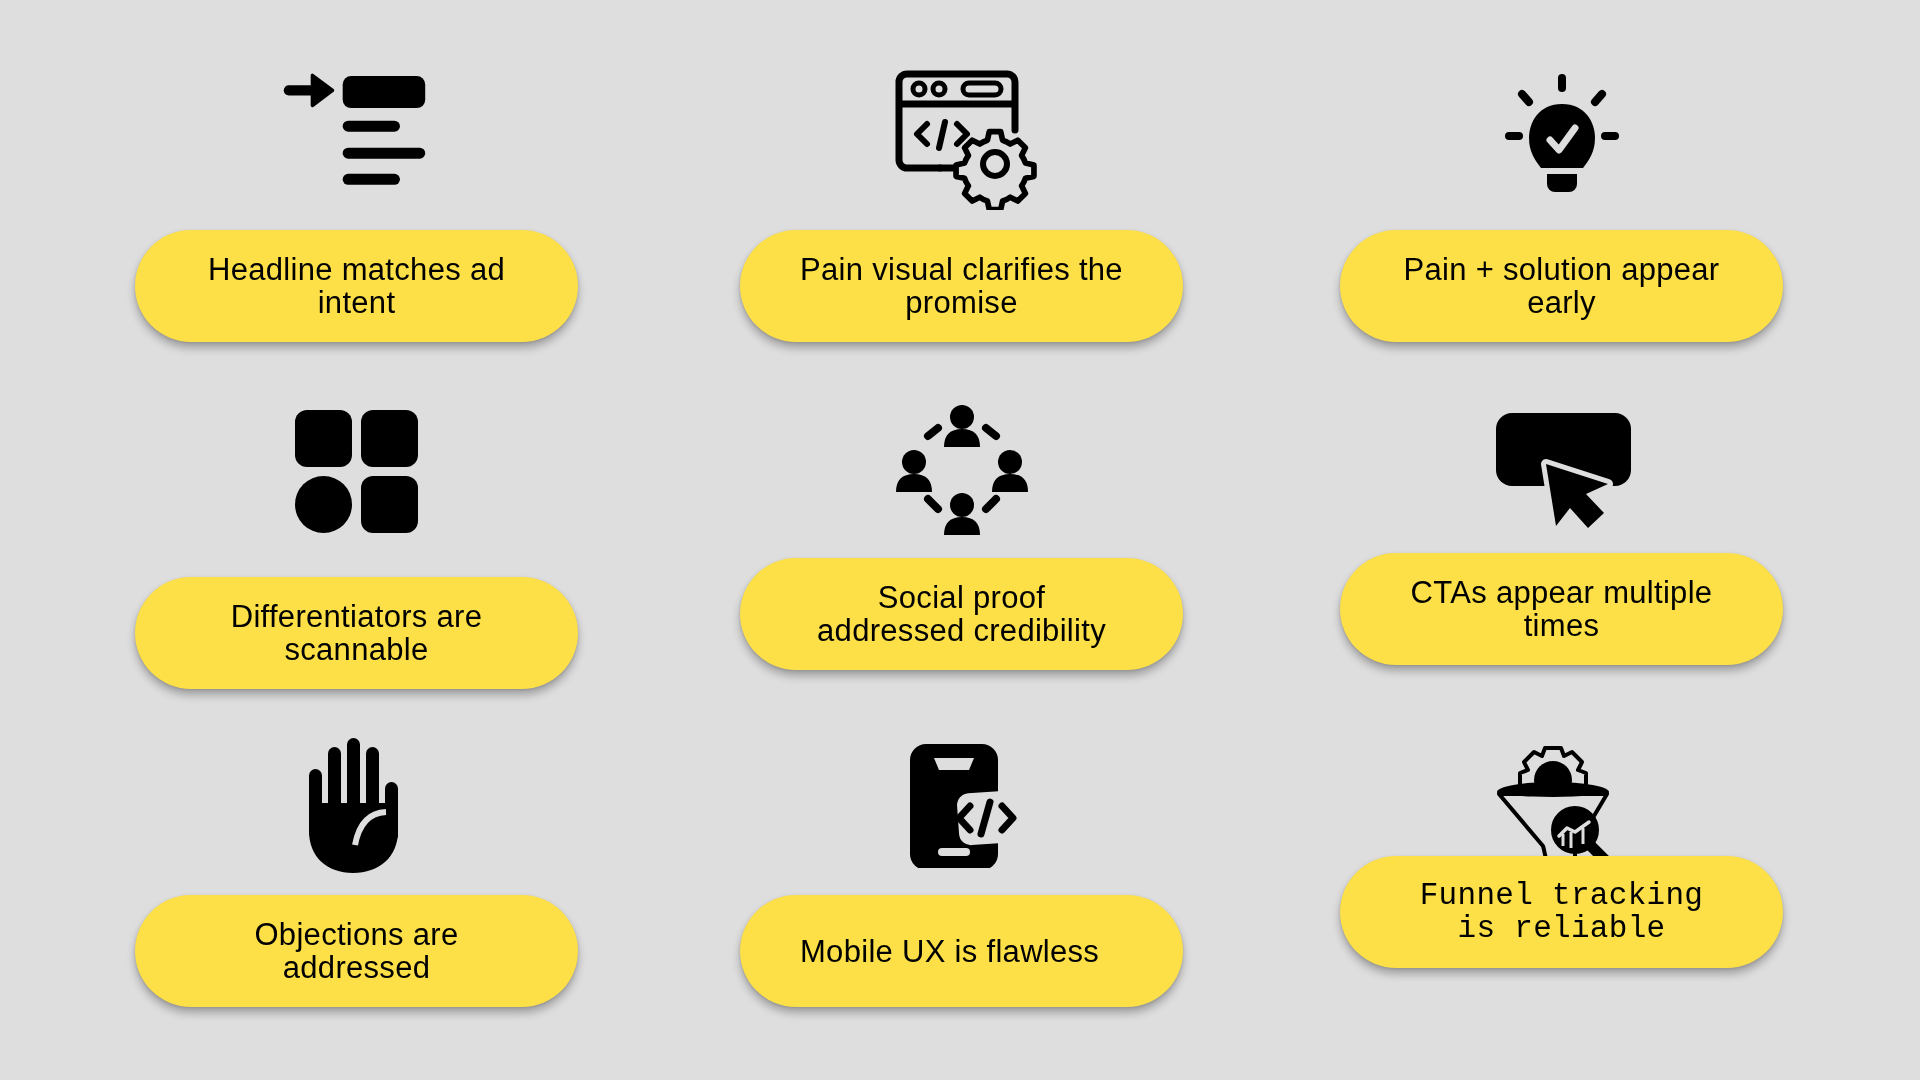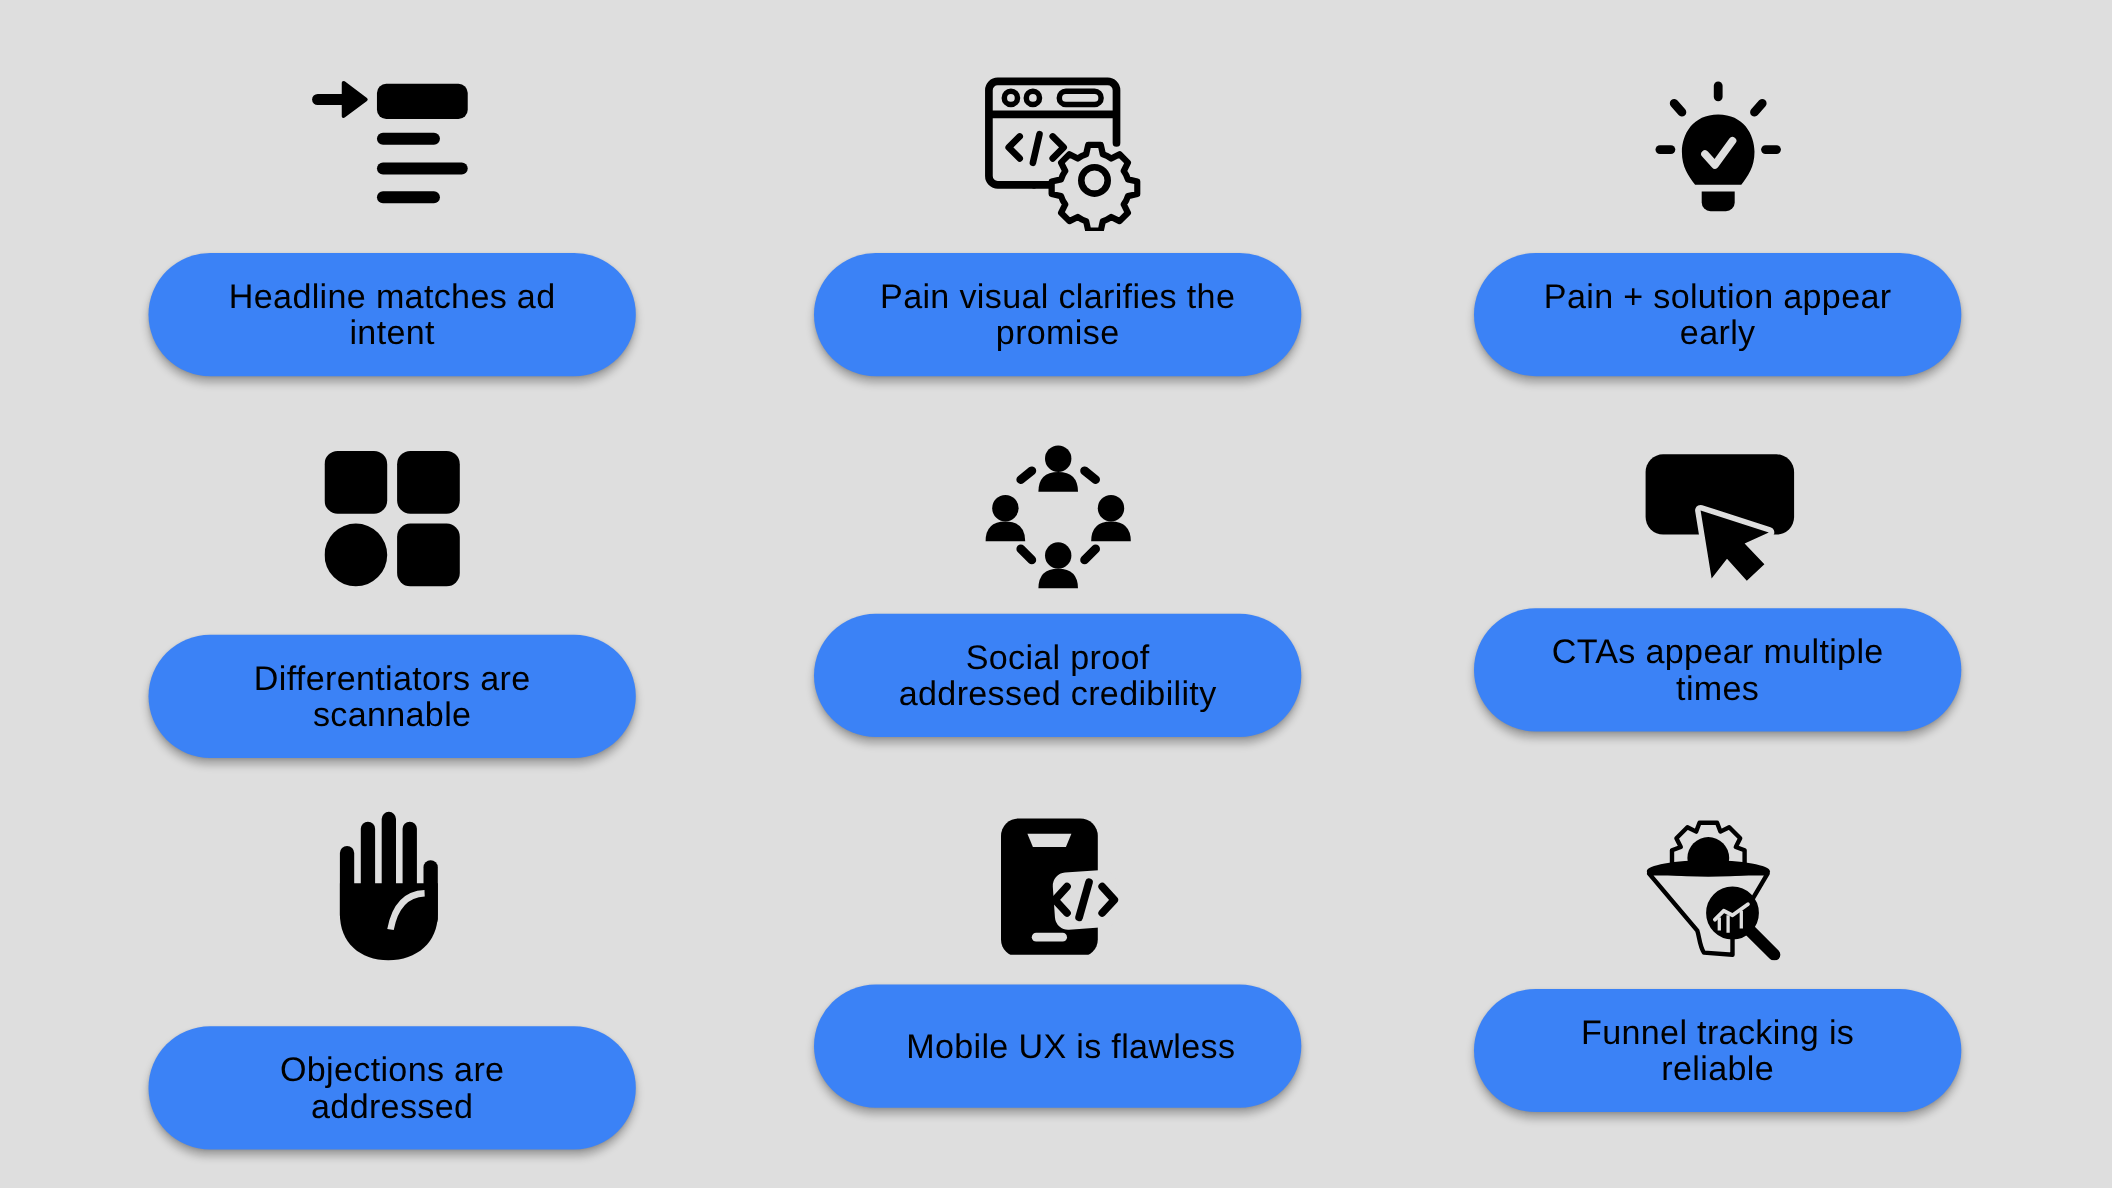--- a/index.html
+++ b/index.html
@@ -11,23 +11,23 @@
   }
   .cell { position: absolute; width: 443px; }
   .icon-wrap {
     position: absolute; left: 50%; transform: translateX(-50%);
     width: 160px; height: 150px;
     display: flex; align-items: center; justify-content: center;
   }
   .icon-wrap svg { display: block; }
   .pill {
     position: absolute; left: 0; width: 443px; height: 112px;
-    background: #3b82f6; border-radius: 56px;
+    background: #fde047; border-radius: 56px;
     box-shadow: 0 6px 8px rgba(0,0,0,0.28), 0 1px 3px rgba(0,0,0,0.12);
-    display: flex; align-items: center; justify-content: flex-end;
+    display: flex; align-items: center; justify-content: flex-start;
     text-align: center; box-sizing: border-box; padding: 0 60px;
   }
   .pill-text {
     font-size: 31px; line-height: 33px; color: #000000;
     letter-spacing: 0.3px;
   }
 </style>
 </head>
 <body>
 
@@ -150,21 +150,21 @@
         <rect x="21" y="10" width="13" height="80" rx="6.5"></rect>
         <rect x="40" y="1" width="13" height="90" rx="6.5"></rect>
         <rect x="59" y="10" width="13" height="80" rx="6.5"></rect>
         <rect x="78" y="45" width="13" height="60" rx="6.5"></rect>
         <path d="M2 66 H91 V94 C91 120 72 136 46 136 C20 136 2 120 2 94 Z"></path>
       </g>
       <path d="M79 75 Q54 76 48 108" fill="none" stroke="#dedede" stroke-width="6"></path>
       <line x1="15" y1="66" x2="15" y2="68" stroke="#dedede" stroke-width="0"></line>
     </svg>
   </div>
-  <div class="pill" style="top:933px;">
+  <div class="pill" style="top:895px;">
     <span class="pill-text">Objections are addressed</span>
   </div>
 </div>
 
 <div class="cell" style="left:740px; top:0;">
   <div class="icon-wrap" style="top:728px;">
     <svg width="120" height="130" viewBox="0 0 120 130">
       <rect x="8" y="6" width="88" height="126" rx="16" fill="#000"></rect>
       <path d="M32 20 H72 L67 32 H37 Z" fill="#dedede"></path>
       <rect x="36" y="110" width="32" height="8" rx="4" fill="#dedede"></rect>
@@ -191,16 +191,16 @@
       <path d="M10 52 Q56 64 104 52 Q56 60 10 52 Z" fill="#dedede"></path>
       <ellipse cx="56" cy="54" rx="52" ry="5" fill="#000"></ellipse>
       <line x1="94" y1="108" x2="116" y2="130" stroke="#000" stroke-width="11" stroke-linecap="round"></line>
       <circle cx="78" cy="92" r="22" fill="#000" stroke="#000" stroke-width="4"></circle>
       <path d="M62 98 L70 90 L78 94 L92 84" fill="none" stroke="#dedede" stroke-width="3.5" stroke-linecap="round" stroke-linejoin="round"></path>
       <line x1="66" y1="96" x2="66" y2="108" stroke="#dedede" stroke-width="3"></line>
       <line x1="74" y1="94" x2="74" y2="110" stroke="#dedede" stroke-width="3"></line>
       <line x1="86" y1="90" x2="86" y2="106" stroke="#dedede" stroke-width="3"></line>
     </svg>
   </div>
-  <div class="pill" style="top:899px;">
+  <div class="pill" style="top:856px;font-family:Liberation Mono, monospace;">
     <span class="pill-text">Funnel tracking is reliable</span>
   </div>
 </div>
 
 </body></html>

